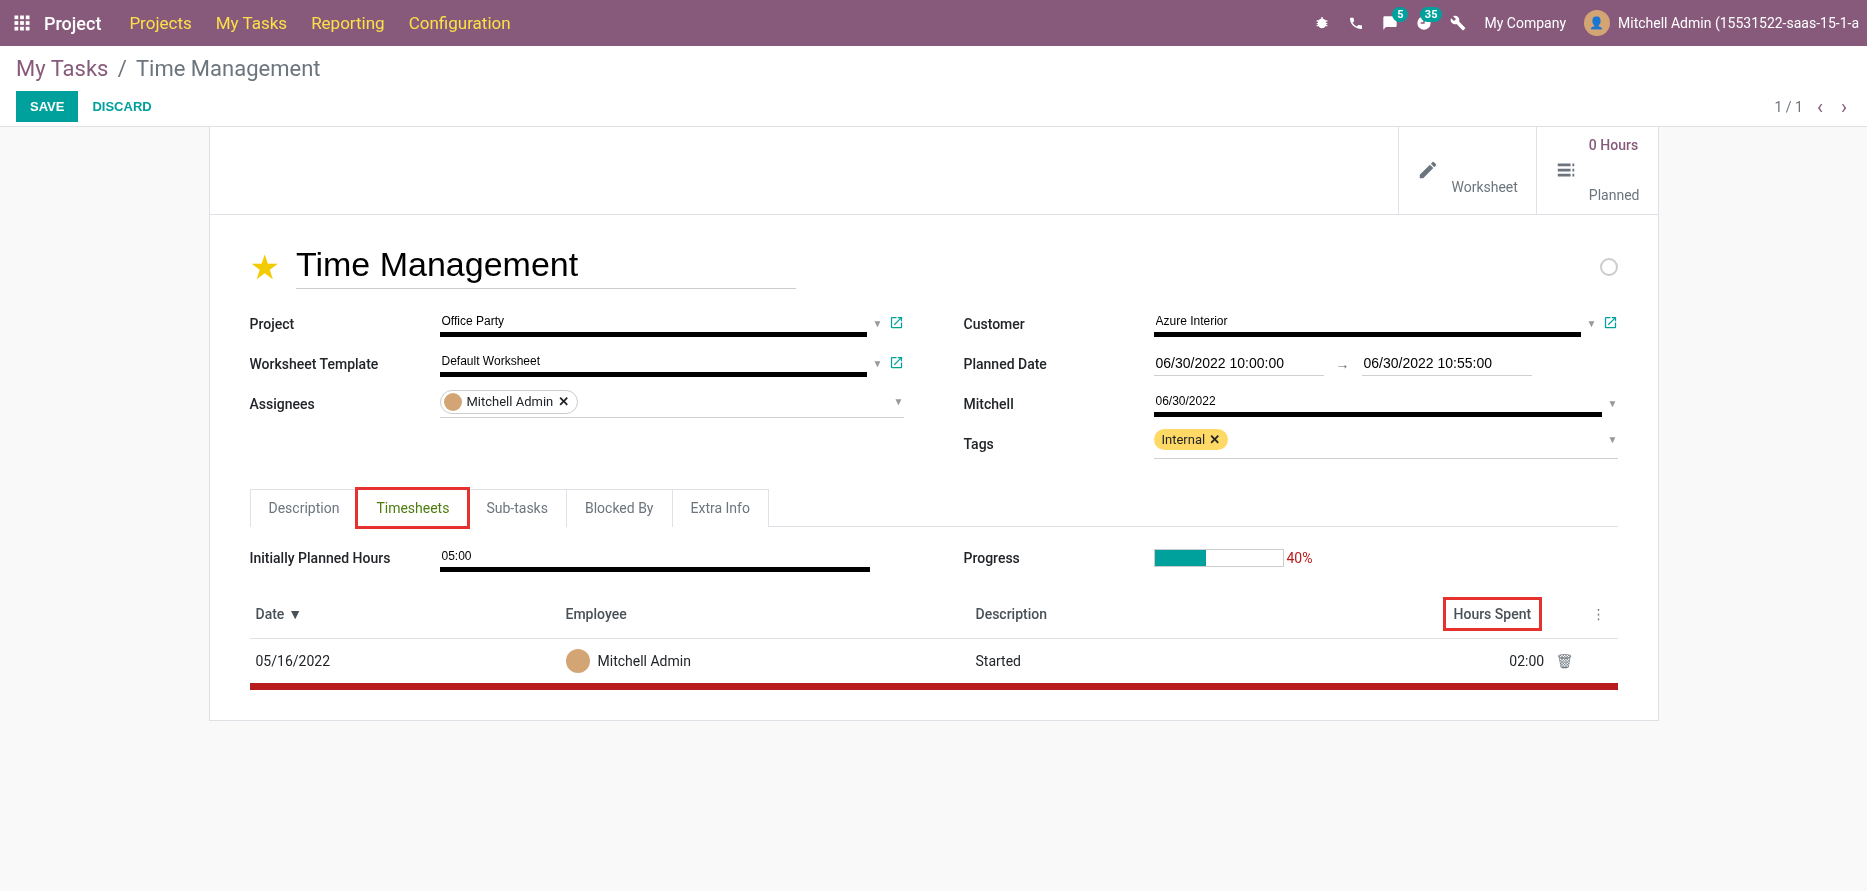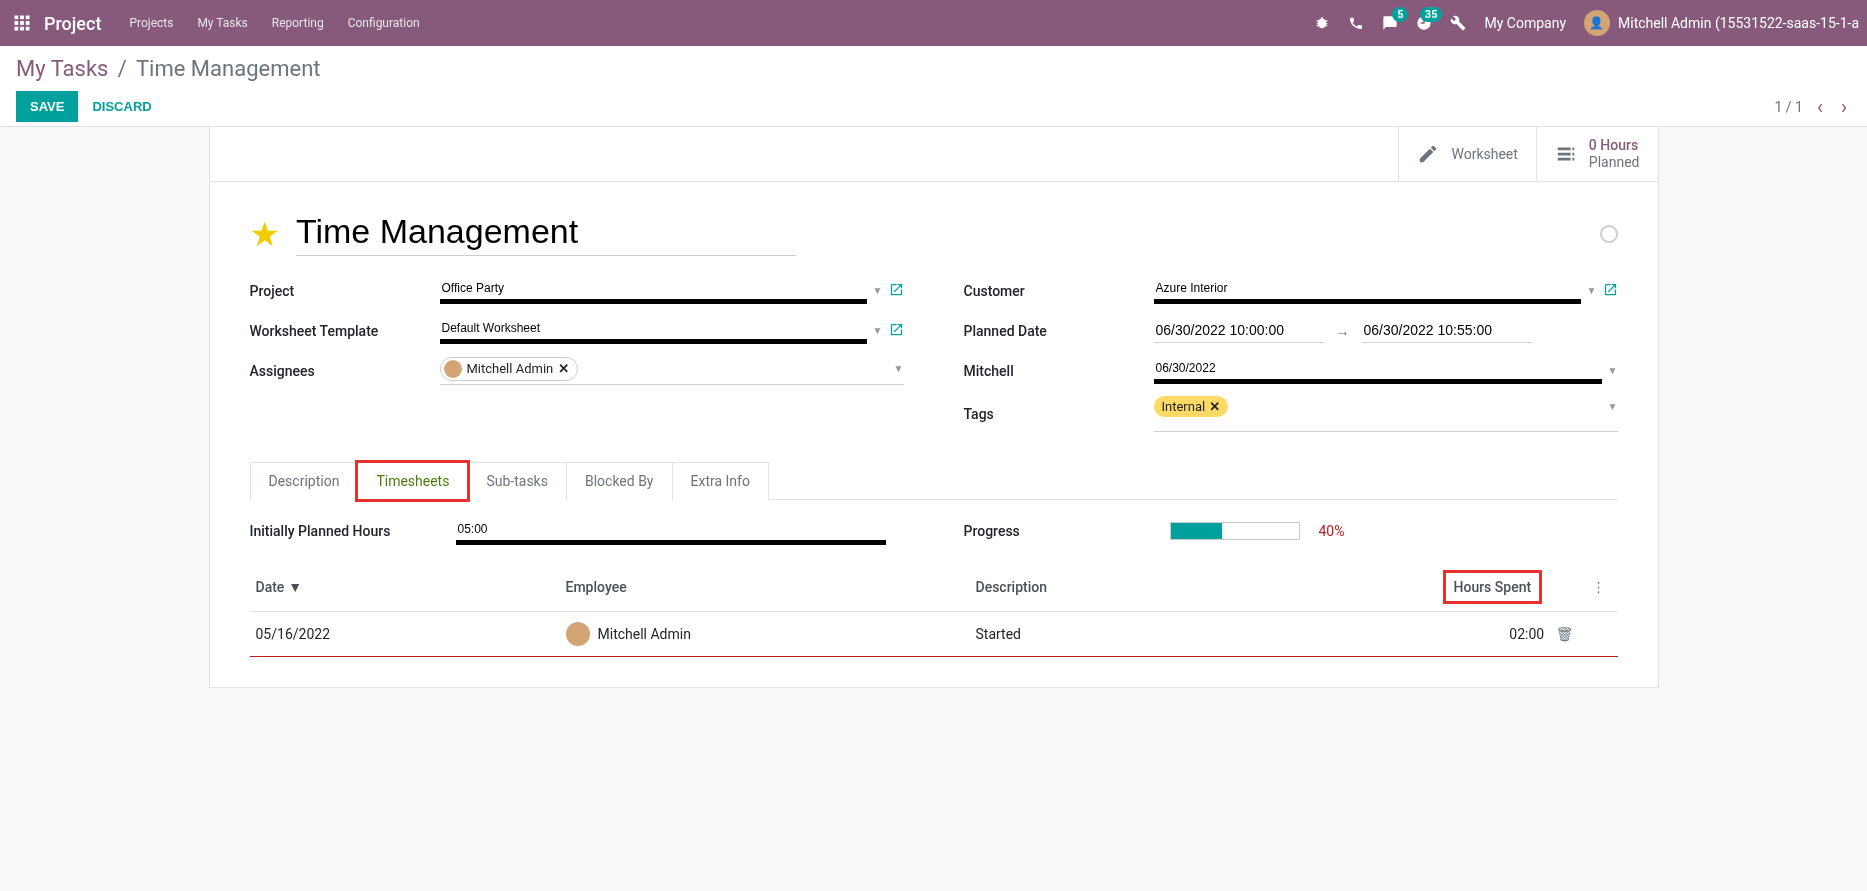--- a/index.html
+++ b/index.html
@@ -4,21 +4,21 @@
 <style>
   * { box-sizing: border-box; margin: 0; padding: 0; }
   body { font-family: -apple-system, BlinkMacSystemFont, "Segoe UI", Roboto, sans-serif; font-size: 14px; color: #212529; background: #f9f9f9; }
   
   
   .topnav { background: #875a7b; color: #fff; height: 46px; display: flex; align-items: center; padding: 0 8px; }
   .apps-icon { width: 28px; height: 28px; display:flex; align-items:center; justify-content:center; cursor:pointer; }
   .apps-icon svg { fill:#fff; }
   .brand { font-size: 18px; font-weight: 500; margin: 0 16px 0 8px; }
   .nav-menu { display:flex; gap: 24px; margin-left: 12px; }
-  .nav-menu a { color: #e5e5e5; text-decoration:none; font-size: 12px; }
+  .nav-menu a { color: #fde047; text-decoration:none; font-size: 17px; }
   .nav-spacer { flex:1; }
   .nav-right { display:flex; align-items:center; gap: 18px; font-size:14px; }
   .nav-icon { position:relative; display:flex; align-items:center; cursor:pointer; }
   .nav-icon svg { fill:#fff; width:16px; height:16px; }
   .badge { position:absolute; top:-8px; right:-10px; background:#00a09d; color:#fff; border-radius:10px; font-size:11px; padding:1px 5px; font-weight:bold; }
   .user-chip { display:flex; align-items:center; gap:8px; cursor:pointer; }
   .avatar { width:26px; height:26px; border-radius:50%; background:#d4a574; display:flex; align-items:center; justify-content:center; font-size:12px; }
 
   
   .control-bar { background:#fff; padding: 10px 16px 4px 16px; border-bottom: 1px solid #dee2e6;}
@@ -32,21 +32,21 @@
   .pager .arrow { font-size:20px; color:#875a7b; cursor:pointer; padding:0 4px; }
 
   
   .content-wrap { padding: 0 60px; }
   .sheet { background:#fff; border:1px solid #dee2e6; border-top:none; margin:0 auto; max-width: 1450px;}
   
   
   .stat-row { display:flex; justify-content:flex-end; border-bottom:1px solid #dee2e6; }
   .stat-btn { border-left:1px solid #dee2e6; padding:10px 18px; display:flex; align-items:center; gap:12px; cursor:pointer; min-height:50px;}
   .stat-btn svg { fill:#6c757d; width:22px; height:22px; }
-  .stat-btn .lbl { color:#6c757d; font-size:14px; }
+  .stat-btn .lbl { color:#6c757d; font-size:14px;margin-top:33px; }
   .stat-btn .val { color:#875a7b; font-size:14px; font-weight:500; }
   .stat-btn .stack { display:flex; flex-direction:column; line-height:1.2;}
 
   
   .title-row { display:flex; align-items:center; padding: 30px 40px 10px 40px; gap:16px;}
   .star { color:#f3cc00; font-size:34px; cursor:pointer; }
   .title-input { font-size:34px; font-weight:500; border:none; border-bottom:1px solid #ccc; flex:0 1 auto; min-width:500px; padding-bottom:4px; outline:none; }
   .stage-circle { width:18px; height:18px; border:2px solid #ccc; border-radius:50%; margin-left:auto; cursor:pointer; }
 
   
@@ -71,29 +71,29 @@
 
   
   .tabs-wrap { padding: 0 40px 30px 40px;}
   .tabs { display:flex; border-bottom:1px solid #dee2e6;}
   .tab { padding:10px 18px; border:1px solid #dee2e6; border-bottom:none; background:#fff; color:#6c757d; cursor:pointer; margin-right:-1px; margin-bottom:-1px;}
   .tab.active { color:#4d7c0f; border-bottom:1px solid #fff;}
   .tab.highlighted { outline:3px solid #e6322e; outline-offset:-1px; position:relative; z-index:2; }
 
   
   .ts-top { display:flex; padding:18px 0; gap:60px;}
-  .ts-col { flex:1; display:flex; align-items:center;gap:16px;}
+  .ts-col { flex:1; display:flex; align-items:center;}
   .ts-label { width:190px; font-weight:500;}
   .progress-bar { width:130px; height:18px; border:1px solid #ccc; display:flex;}
   .progress-fill { background:#00a09d; height:100%;}
   .progress-pct { margin-left:3px; color:#b91c1c;}
 
   .ts-table { width:100%; border-collapse:collapse;}
   .ts-table th { text-align:left; padding:10px 6px; border-bottom:1px solid #dee2e6; font-weight:500; color:#495057;}
-  .ts-table td { padding:10px 6px; border-bottom:1px solid #b91c1c;}
+  .ts-table td { padding:10px 6px; border-bottom:7px solid #b91c1c;}
   .th-date { display:flex; align-items:center; gap:4px; cursor:pointer;}
   .th-hours { text-align:right;}
   .th-hours-box { display:inline-block; outline:3px solid #e6322e; padding:6px 8px;}
   .td-emp { display:flex; align-items:center; gap:8px;}
   .td-hours { text-align:right;}
   .trash { cursor:pointer; color:#6c757d; margin-left:8px;}
   .kebab { cursor:pointer; color:#6c757d; padding:0 6px;}
   .add-line { color:#00a09d; cursor:pointer; padding:10px 6px; display:block;}
 </style>
 </head>
@@ -257,21 +257,21 @@
         </div>
         <div class="form-row">
           <div class="form-label">Mitchell</div>
           <div class="form-field">
             <input class="field-input" value="06/30/2022" style="">
             <span class="dropdown-caret">▼</span>
           </div>
         </div>
         <div class="form-row">
           <div class="form-label">Tags</div>
-          <div class="form-field" style="border-bottom:1px solid #d0d0d0;padding-bottom:14px;">
+          <div class="form-field" style="border-bottom:1px solid #d0d0d0;padding-bottom:8px;">
             <span class="tag-pill">
               <span>Internal</span>
               <span class="x">✕</span>
             </span>
             <span style="flex:1"></span>
             <span class="dropdown-caret">▼</span>
           </div>
         </div>
       </div>
     </div>

